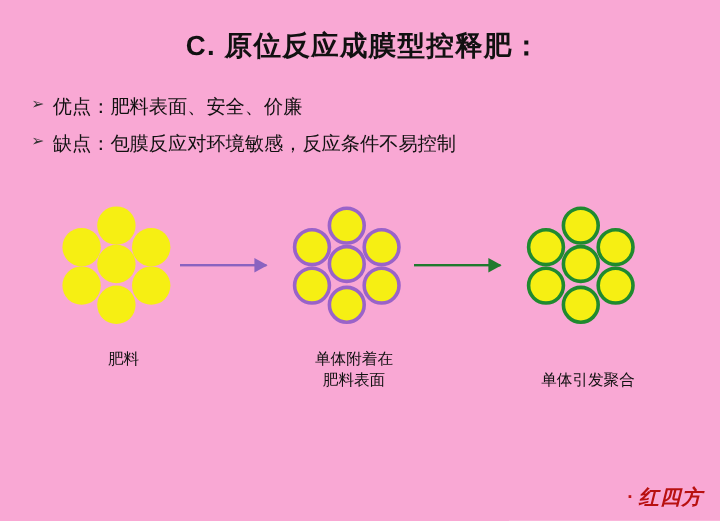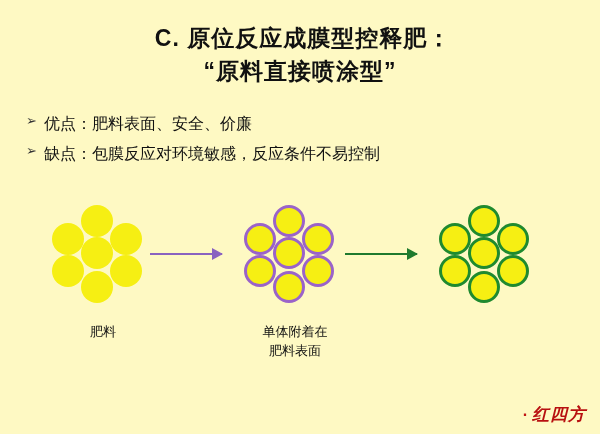--- a/index.html
+++ b/index.html
@@ -11,21 +11,21 @@
     height: 434px;
     background: #ffffff;
     font-family: "Liberation Sans", sans-serif;
     overflow: hidden;
     position: relative;
   }
   .slide {
     position: relative;
     width: 600px;
     height: 434px;
-    background: #fef9c3;
+    background: #f9a8d4;
   }
   .title-block {
     text-align: center;
     padding-top: 22px;
   }
   .title-line {
     font-size: 23px;
     font-weight: bold;
     color: #111111;
     letter-spacing: 1px;
@@ -146,21 +146,20 @@
     text-align: center;
   }
 </style>
 </head>
 <body>
 
 <div class="slide">
 
   <div class="title-block">
     <div class="title-line title-line-1">C.  原位反应成膜型控释肥：</div>
-    <div class="title-line title-line-2">“原料直接喷涂型”</div>
   </div>
 
   <div class="bullets">
     <div class="bullet-row">
       <span class="bullet-marker">➢</span>
       <span class="bullet-text">优点：肥料表面、安全、价廉</span>
     </div>
     <div class="bullet-row">
       <span class="bullet-marker">➢</span>
       <span class="bullet-text">缺点：包膜反应对环境敏感，反应条件不易控制</span>
@@ -209,20 +208,21 @@
       <div class="dot" style="left:33px; top:66px; width:32px; height:32px;"></div>
     </div>
 
     <div class="caption" style="left:23px; top:128px;">肥料</div>
 
     <div class="caption" style="left:215px; top:128px;">
       <div>单体附着在</div>
       <div>肥料表面</div>
     </div>
 
+    <div class="caption" style="left:410px; top:146px;">单体引发聚合</div>
   </div>
 
   <div class="logo">
     <span class="logo-dot">·</span>
     <span class="logo-b">红四方</span>
   </div>
 
 </div>
 
 </body></html>

